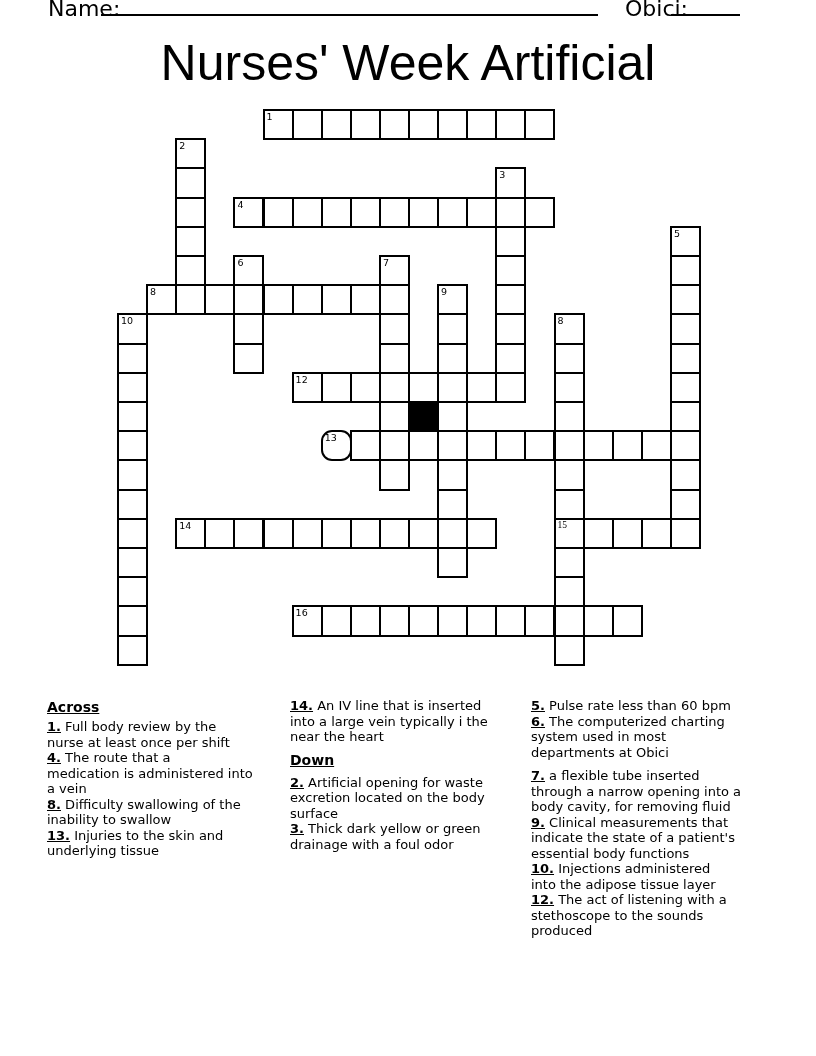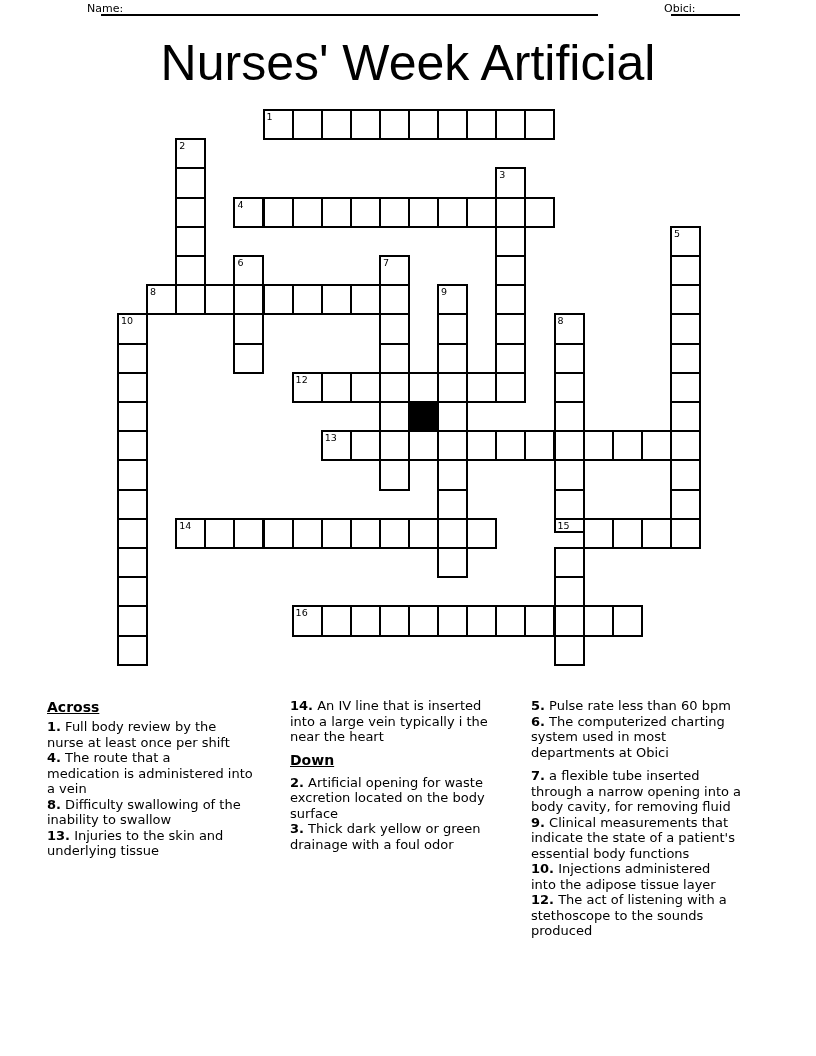--- a/index.html
+++ b/index.html
@@ -3,21 +3,21 @@
 <meta charset="utf-8">
 <style>
   html,body { margin:0; padding:0; }
   body {
     width:816px; height:1056px; position:relative;
     background:#ffffff; color:#000;
     font-family:"DejaVu Sans", sans-serif;
     overflow:hidden;
   }
   
-  .hdr-label { position:absolute; top:0; font-size:11px; line-height:17px;margin-left:39px; }
+  .hdr-label { position:absolute; top:0; font-size:22px; line-height:17px; }
   .name-label { left:48px; }
   .date-label { left:625px; }
   .blank-line { position:absolute; top:1px; height:13px; border-bottom:2px solid #000; }
   .name-line { left:101px; width:497px; }
   .date-line { left:671px; width:69px; }
   .page-title {
     position:absolute; top:36px; left:0; width:816px;
     text-align:center; font-family:"Liberation Sans", sans-serif;
     font-size:50px; line-height:54px; font-weight:normal; color:#000;
   }
@@ -34,21 +34,21 @@
   }
   
   .clue-col { position:absolute; top:698px; font-size:13px; line-height:15.5px; }
   .clue-heading {
     font-weight:bold; text-decoration:underline;
     font-size:14px; line-height:18px; margin-bottom:3px;
   }
   .clue-heading.down-h { margin-top:6px; margin-bottom:6px; }
   .clue { white-space:pre-line; }
   .clue.gap-above { margin-top:8px; }
-  .clue b { font-weight:bold; }
+  .clue b { font-weight:bold;text-decoration:underline; }
 </style>
 </head>
 <body>
 
 <span class="hdr-label name-label">Name:</span>
 <div class="blank-line name-line"></div>
 <span class="hdr-label date-label">Obici:</span>
 <div class="blank-line date-line"></div>
 
 <div class="page-title">Nurses' Week Artificial</div>
@@ -161,35 +161,35 @@
     <div class="cell" style="left: 117px; top: 634.6px; width: 31.1px; height: 31.2px;"></div>
     <div class="cell" style="left: 553.5px; top: 313.4px; width: 31.1px; height: 31.2px;">
       <span class="cell-num">8</span>
     </div>
     <div class="cell" style="left: 553.5px; top: 342.6px; width: 31.1px; height: 31.2px;"></div>
     <div class="cell" style="left: 553.5px; top: 371.8px; width: 31.1px; height: 31.2px;"></div>
     <div class="cell" style="left: 553.5px; top: 401px; width: 31.1px; height: 31.2px;"></div>
     <div class="cell" style="left: 553.5px; top: 430.2px; width: 31.1px; height: 31.2px;"></div>
     <div class="cell" style="left: 553.5px; top: 459.4px; width: 31.1px; height: 31.2px;"></div>
     <div class="cell" style="left: 553.5px; top: 488.6px; width: 31.1px; height: 31.2px;"></div>
-    <div class="cell" style="left: 553.5px; top: 517.8px; width: 31.1px; height: 15px;">
+    <div class="cell" style="left: 553.5px; top: 517.8px; width: 31.1px; height: 31px; font-family: Liberation Serif, serif;">
       <span class="cell-num">15</span>
     </div>
     <div class="cell" style="left: 553.5px; top: 547px; width: 31.1px; height: 31.2px;"></div>
     <div class="cell" style="left: 553.5px; top: 576.2px; width: 31.1px; height: 31.2px;"></div>
     <div class="cell" style="left: 553.5px; top: 605.4px; width: 31.1px; height: 31.2px;"></div>
     <div class="cell" style="left: 553.5px; top: 634.6px; width: 31.1px; height: 31.2px;"></div>
     <div class="cell" style="left: 291.6px; top: 371.8px; width: 31.1px; height: 31.2px;">
       <span class="cell-num">12</span>
     </div>
     <div class="cell" style="left: 320.7px; top: 371.8px; width: 31.1px; height: 31.2px;"></div>
     <div class="cell" style="left: 349.8px; top: 371.8px; width: 31.1px; height: 31.2px;"></div>
     <div class="cell" style="left: 408px; top: 371.8px; width: 31.1px; height: 31.2px;"></div>
     <div class="cell" style="left: 466.2px; top: 371.8px; width: 31.1px; height: 31.2px;"></div>
-    <div class="cell" style="left: 320.7px; top: 430.2px; width: 31.1px; height: 31.2px;">
+    <div class="cell" style="left: 320.7px; top: 430.2px; width: 31.1px; height: 31.2px; border-radius: 11px;">
       <span class="cell-num">13</span>
     </div>
     <div class="cell" style="left: 349.8px; top: 430.2px; width: 31.1px; height: 31.2px;"></div>
     <div class="cell" style="left: 408px; top: 430.2px; width: 31.1px; height: 31.2px;"></div>
     <div class="cell" style="left: 466.2px; top: 430.2px; width: 31.1px; height: 31.2px;"></div>
     <div class="cell" style="left: 495.3px; top: 430.2px; width: 31.1px; height: 31.2px;"></div>
     <div class="cell" style="left: 524.4px; top: 430.2px; width: 31.1px; height: 31.2px;"></div>
     <div class="cell" style="left: 582.6px; top: 430.2px; width: 31.1px; height: 31.2px;"></div>
     <div class="cell" style="left: 611.7px; top: 430.2px; width: 31.1px; height: 31.2px;"></div>
     <div class="cell" style="left: 640.8px; top: 430.2px; width: 31.1px; height: 31.2px;"></div>

